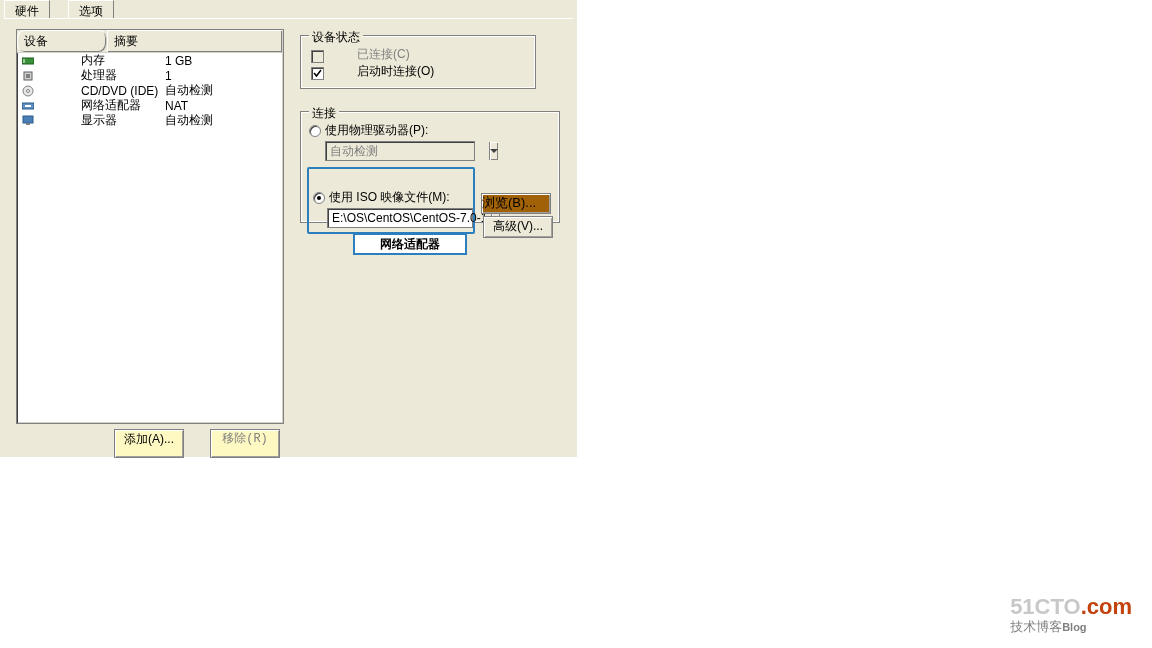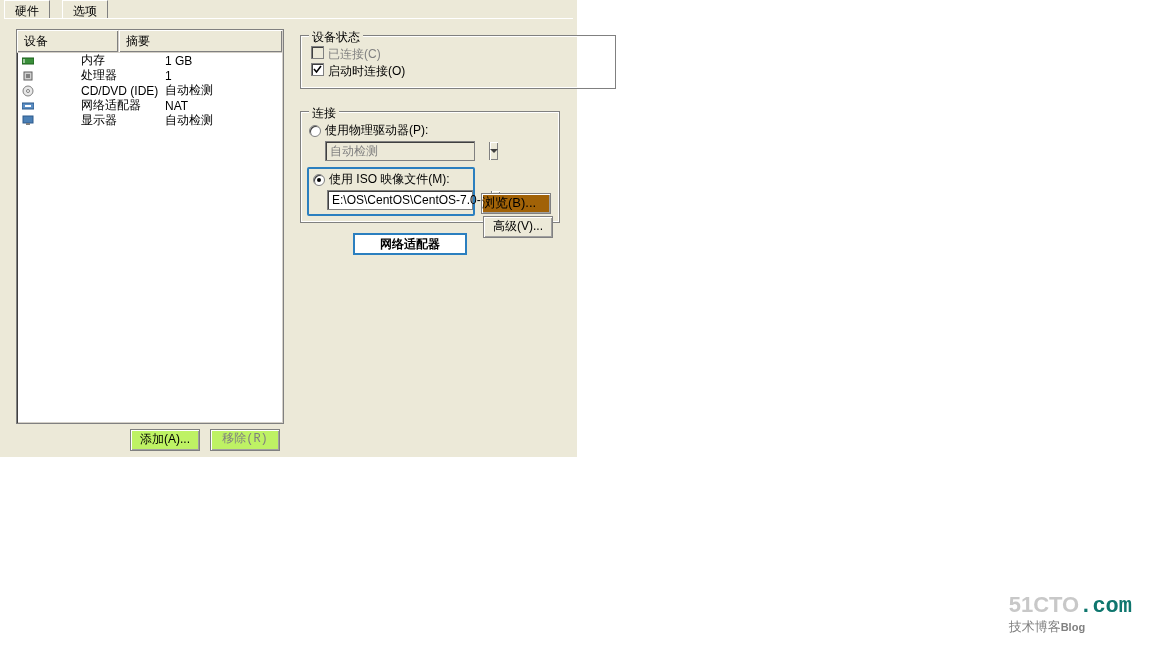--- a/index.html
+++ b/index.html
@@ -1,63 +1,63 @@
 <!DOCTYPE html>
 <html><head>
 <meta charset="utf-8">
 <style>
   * { box-sizing: border-box; margin: 0; padding: 0; }
   html, body { width: 1152px; height: 648px; background: #fff; font-family: "Microsoft YaHei", SimSun, Tahoma, sans-serif; font-size: 12px; color: #000; }
   .dialog { position: absolute; left: 0; top: 0; width: 577px; height: 457px; background: #ece9d8; }
   .tabs { position: absolute; left: 4px; top: 0; height: 19px; display: flex; }
-  .tab { padding: 2px 10px 2px 10px; background: #ece9d8; border-left: 1px solid #fff; border-top: 1px solid #fff; border-right: 1px solid #808080; font-size: 12px; color: #000; margin-right: 12px; }
+  .tab { padding: 2px 10px 2px 10px; background: #ece9d8; border-left: 1px solid #fff; border-top: 1px solid #fff; border-right: 1px solid #808080; font-size: 12px; color: #000; margin-right: 18px; }
   .tab.inactive { border-bottom: 1px solid #808080; }
   .tabarea { position: absolute; left: 4px; top: 18px; right: 4px; bottom: 4px; border-top: 1px solid #fff; }
   
   .list-panel { position: absolute; left: 12px; top: 10px; width: 268px; height: 395px; background: #fff; border: 1px solid #808080; box-shadow: inset 1px 1px 0 #404040, inset -1px -1px 0 #d4d0c8; }
   .hdr { display: flex; background: #ece9d8; border-bottom: 1px solid #d4d0c8; }
   .hdr-cell { padding: 2px 6px; border-right: 1px solid #d4d0c8; border-top: 1px solid #fff; border-left: 1px solid #fff; box-shadow: inset -1px -1px 0 #808080; }
-  .col-device { width: 102px; }
+  .col-device { width: 90px; border-radius: 8px; }
   .col-summary { flex: 1; }
   .rows { }
   .row { display: flex; align-items: center; height: 15px; padding-left: 4px; }
   .row .icon { width: 14px; display: inline-flex; align-items: center; justify-content: center; }
   .row .dev { width: 84px; padding-left: 2px; margin-left: 44px; }
   .row .sum { flex: 1; padding-left: 2px; }
   
   .btnrow { position: absolute; left: 12px; top: 410px; width: 268px; display: flex; justify-content: flex-end; gap: 10px; padding-right: 4px; }
-  .btn { width: 70px; height: 22px; background: #bef264; border: 1px solid #808080; box-shadow: inset 1px 1px 0 #fff, inset -1px -1px 0 #a0a0a0; font-size: 12px; text-align: center; line-height: 18px; color: #000; }
+  .btn { width: 70px; height: 29px; background: #fef9c3; border: 1px solid #808080; box-shadow: inset 1px 1px 0 #fff, inset -1px -1px 0 #a0a0a0; font-size: 12px; text-align: center; line-height: 18px; color: #000; margin-left: 16px; }
   .btn.disabled { color: #808080; font-family: Liberation Mono, monospace; }
   
   .fs { position: absolute; border: 1px solid #808080; box-shadow: inset 1px 1px 0 #fff, -1px -1px 0 #fff inset; padding: 0; }
   .fs-legend { position: absolute; left: 8px; top: -7px; background: #ece9d8; padding: 0 3px; font-size: 12px; }
-  .fs-status { left: 296px; top: 16px; width: 316px; height: 54px; }
+  .fs-status { left: 296px; top: 16px; width: 236px; height: 54px; }
   .fs-conn   { left: 296px; top: 92px; width: 260px; height: 112px; }
-  .chkrow { display: flex; align-items: flex-start; height: 17px; padding-left: 10px; }
+  .chkrow { display: flex; align-items: flex-end; height: 17px; padding-left: 10px; gap: 29px; }
   .chk { width: 13px; height: 13px; border: 1px solid #808080; background: #fff; box-shadow: inset 1px 1px 0 #404040; display: inline-flex; align-items: center; justify-content: center; margin-right: 4px; }
   .chk.disabled { background: #ece9d8; }
   .chk svg { width: 9px; height: 9px; }
   .lbl.disabled { color: #808080; }
   .radiorow { display: flex; align-items: center; height: 17px; padding-left: 8px; }
   .radio { width: 12px; height: 12px; border-radius: 50%; border: 1px solid #808080; background: #fff; box-shadow: inset 1px 1px 0 #404040; display: inline-flex; align-items: center; justify-content: center; margin-right: 4px; }
   .radio .dot { width: 4px; height: 4px; border-radius: 50%; background: #000; }
   .combo { height: 20px; display: flex; border: 1px solid #808080; box-shadow: inset 1px 1px 0 #404040; background: #fff; }
   .combo.disabled { background: #ece9d8; }
   .combo input { flex: 1; border: none; outline: none; background: transparent; padding: 0 4px; font-size: 12px; font-family: inherit; color: #000; }
   .combo.disabled input { color: #808080; }
   .combo .arrow { width: 16px; background: #ece9d8; border-left: 1px solid #808080; box-shadow: inset 1px 1px 0 #fff, inset -1px -1px 0 #808080; display: flex; align-items: center; justify-content: center; }
   .combo .arrow svg { width: 8px; height: 4px; }
   .highlight-box { border: 2px solid #2b7fbf; border-radius: 2px; }
   .browse-btn { width: 70px; height: 21px; background: #a16207; border: 1px solid #808080; box-shadow: inset 1px 1px 0 #fff, inset -1px -1px 0 #a0a0a0; font-size: 13px; text-align: left; line-height: 17px; }
   .adv-btn { position: absolute; right: 20px; top: 197px; width: 70px; height: 22px; background: #ece9d8; border: 1px solid #808080; box-shadow: inset 1px 1px 0 #fff, inset -1px -1px 0 #a0a0a0; text-align: center; line-height: 18px; }
   .callout { position: absolute; left: 349px; top: 214px; width: 114px; height: 22px; border: 2px solid #2b7fbf; background: #fff; display: flex; align-items: center; justify-content: center; font-weight: bold; font-size: 12px; color: #000; }
   
   .watermark { position: absolute; right: 20px; bottom: 12px; text-align: left; }
   .wm-logo { font-family: Arial, sans-serif; font-size: 22px; font-weight: bold; color: #c8c8c8; letter-spacing: 0; line-height: 22px; }
-  .wm-logo .dark { color: #0f766e; font-family: Liberation Mono, monospace; }
+  .wm-logo .dark { color: #c2410c; }
   .wm-sub { font-size: 13px; color: #808080; }
   .wm-sub .blog { font-family: Arial, sans-serif; font-size: 11px; font-weight: bold; }
 </style>
 </head>
 <body>
 
 <div class="dialog">
   <div class="tabs">
     <div class="tab">硬件</div>
     <div class="tab inactive">选项</div>
@@ -156,21 +156,21 @@
         <div style="padding:2px 12px 4px 24px;">
           <div class="combo disabled" style="width:150px;">
             <input readonly="" value="自动检测" style="">
             <div class="arrow">
                 <svg viewBox="0 0 8 4">
                   <path d="M0 0 L4 4 L8 0 Z" fill="#404040"></path>
                 </svg>
               </div>
           </div>
         </div>
-        <div class="highlight-box" style="margin:2px 84px 16px 6px; padding:2px 2px 4px 2px;">
+        <div class="highlight-box" style="margin:2px 84px 16px 6px; padding:20px 2px 4px 2px;">
           <div class="radiorow" style="padding-left:2px;">
             <span class="radio">
                 <span class="dot"></span>
               </span>
             <span class="lbl">使用 ISO 映像文件(M):</span>
           </div>
           <div style="padding:2px 4px 0 16px;">
             <div class="combo" style="width:146px;">
               <input value="E:\OS\CentOS\CentOS-7.0-1" style="">
               <div class="arrow">

